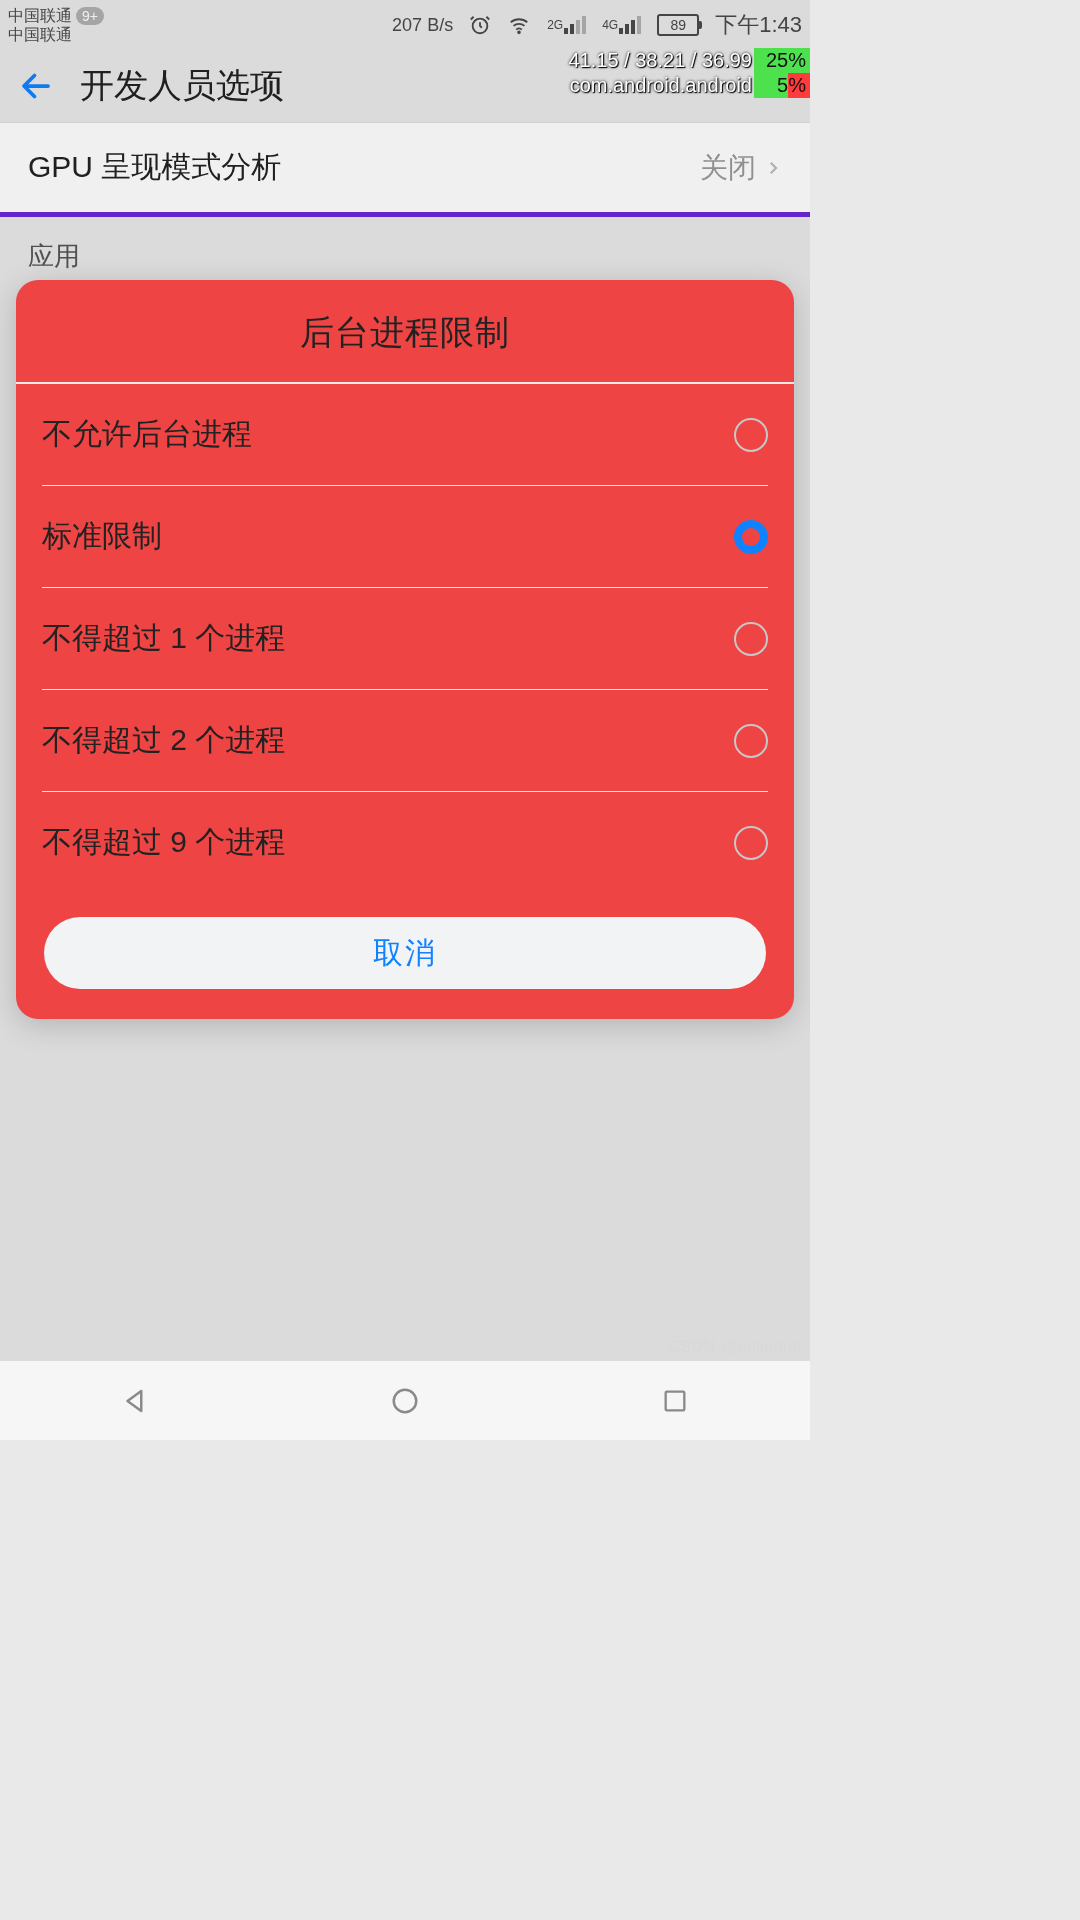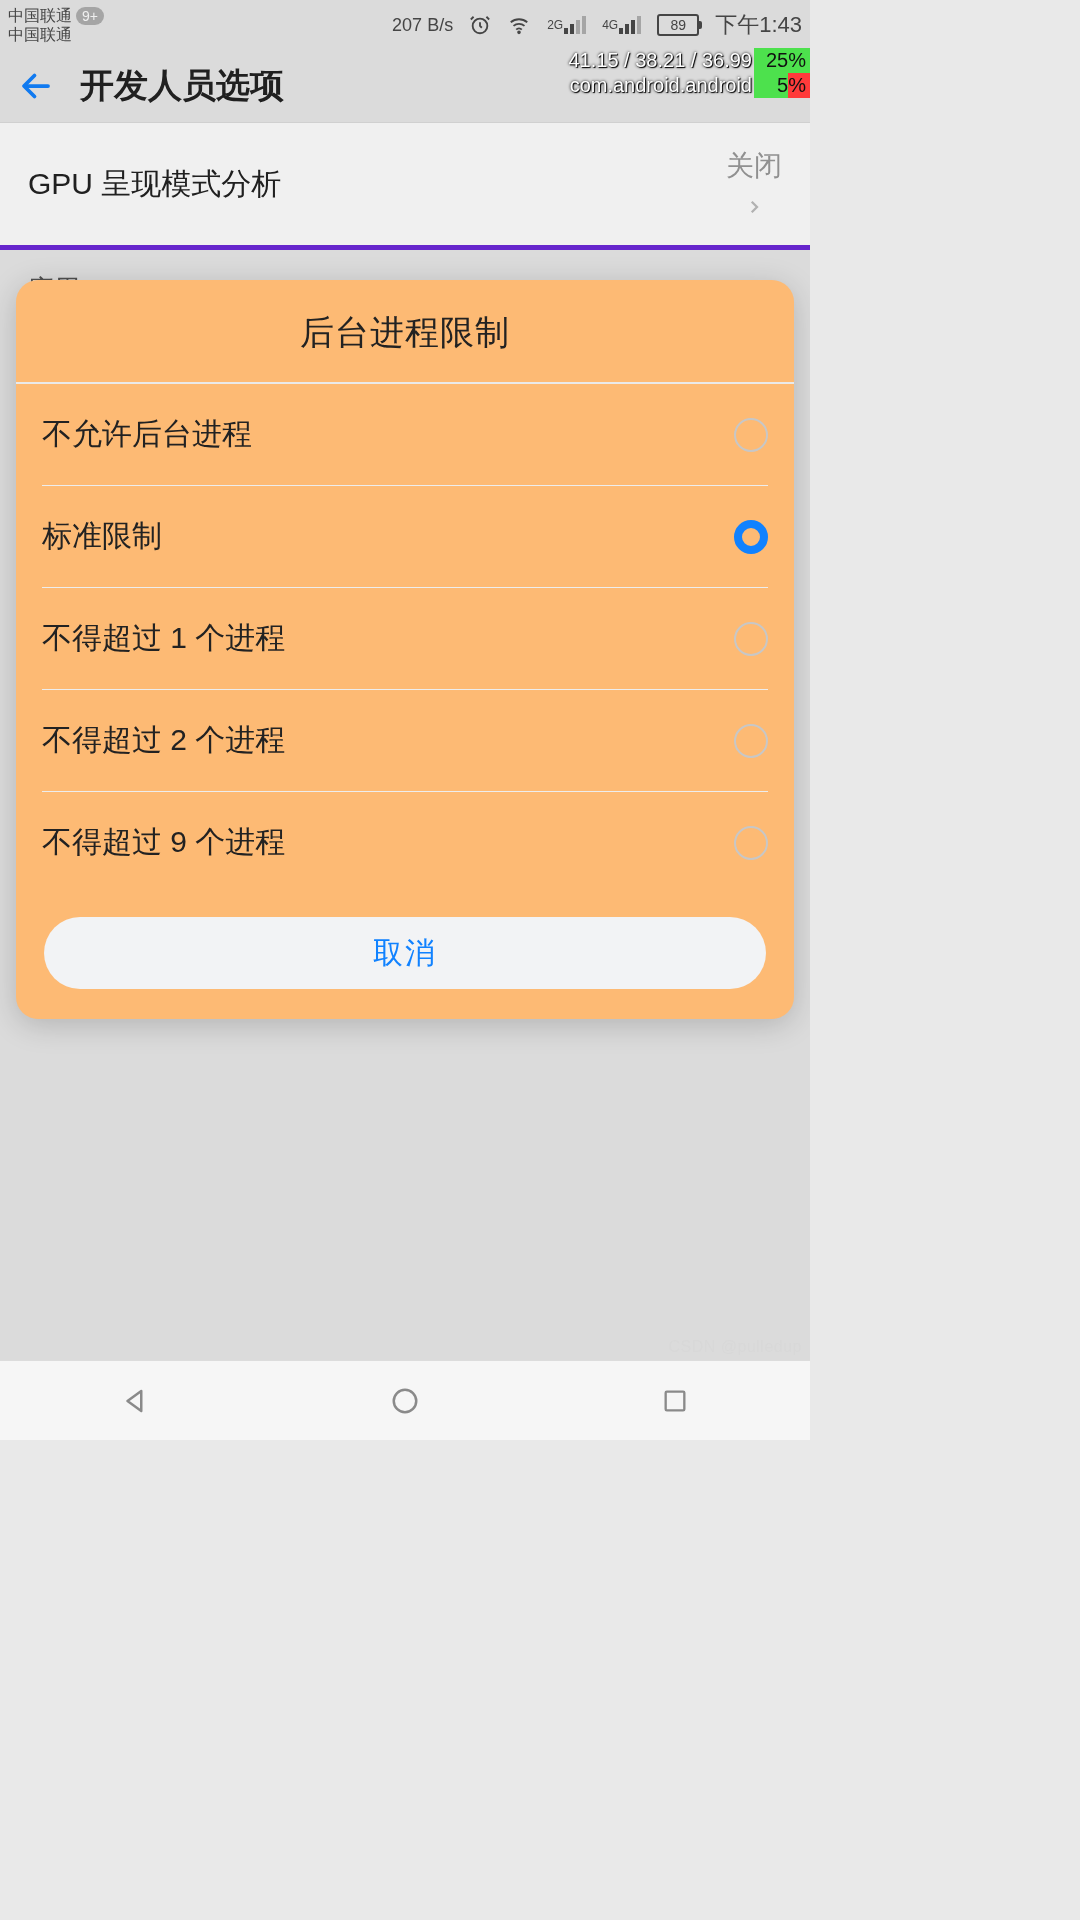--- a/index.html
+++ b/index.html
@@ -28,36 +28,36 @@
   .perf { position: absolute; top: 48px; right: 0; text-align: right; font-size: 20px; line-height: 1.25; pointer-events: none; z-index: 50; }
   .perf-row { display: flex; justify-content: flex-end; }
   .perf-txt { color: #fff; text-shadow: 0 0 3px #000, 1px 1px 1px #000; padding: 0 2px; }
   .perf-pct { color: #111; padding: 0 4px; min-width: 56px; text-align: right; }
   .perf-pct.g { background: #4de14d; }
   .perf-pct.gr { background: linear-gradient(to right, #4de14d 60%, #ff3b3b 60%); }
 
   
   .header { height: 72px; background: #e9e9e9; display: flex; align-items: center; padding: 0 12px; gap: 20px; }
   .back-arrow { width: 48px; height: 48px; display:flex; align-items:center; justify-content:center; }
-  .header-title { font-size: 34px; color: #222; font-weight: bold; }
+  .header-title { font-size: 34px; color: #222; }
 
   
   .content { background: #e9e9e9; }
   .card { background: #fff; border-top: 1px solid #ddd; border-bottom: 5px solid #6d28d9; }
   .list-item { display:flex; align-items:center; justify-content:space-between; padding: 24px 28px; border-bottom:1px solid #eee; }
   .list-item:last-child { border-bottom:none; }
   .li-label { font-size: 30px; color: #222; }
-  .li-right { display:flex; align-items:center; gap:8px; color:#9a9a9a; font-size: 28px; flex-direction: column; }
+  .li-right { display:flex; align-items:center; gap:8px; color:#9a9a9a; font-size: 28px; }
   .section-hdr { padding: 22px 28px; font-size: 26px; color: #555; }
 
   
   .backdrop { position:absolute; inset:0; background: rgba(0,0,0,0.06); pointer-events:none; }
 
   
-  .modal { position:absolute; left:16px; right:16px; top:280px; background:#fdba74; border-radius: 22px; box-shadow: 0 6px 30px rgba(0,0,0,0.18); overflow:hidden; }
+  .modal { position:absolute; left:16px; right:16px; top:280px; background:#ef4444; border-radius: 22px; box-shadow: 0 6px 30px rgba(0,0,0,0.18); overflow:hidden; }
   .modal-title { text-align:center; font-size: 34px; padding: 30px 0 26px; color:#222; letter-spacing:1px; }
   .modal-sep { height:2px; background:#eaeaea; }
   .opt-list { padding: 0 26px; }
   .opt { display:flex; align-items:center; justify-content:space-between; padding: 30px 0; border-bottom:1px solid #ededed; }
   .opt:last-child { border-bottom:none; }
   .opt-label { font-size: 30px; color:#222; }
   .radio { width:34px; height:34px; border-radius:50%; border:2px solid #c7c7c7; position:relative; }
   .radio.sel { border: 8px solid #1182ff; }
   .modal-footer { padding: 24px 28px 30px; }
   .cancel-btn { width:100%; height:72px; border:none; border-radius:36px; background:#f2f3f5; color:#1182ff; font-size:30px; letter-spacing:2px; }

